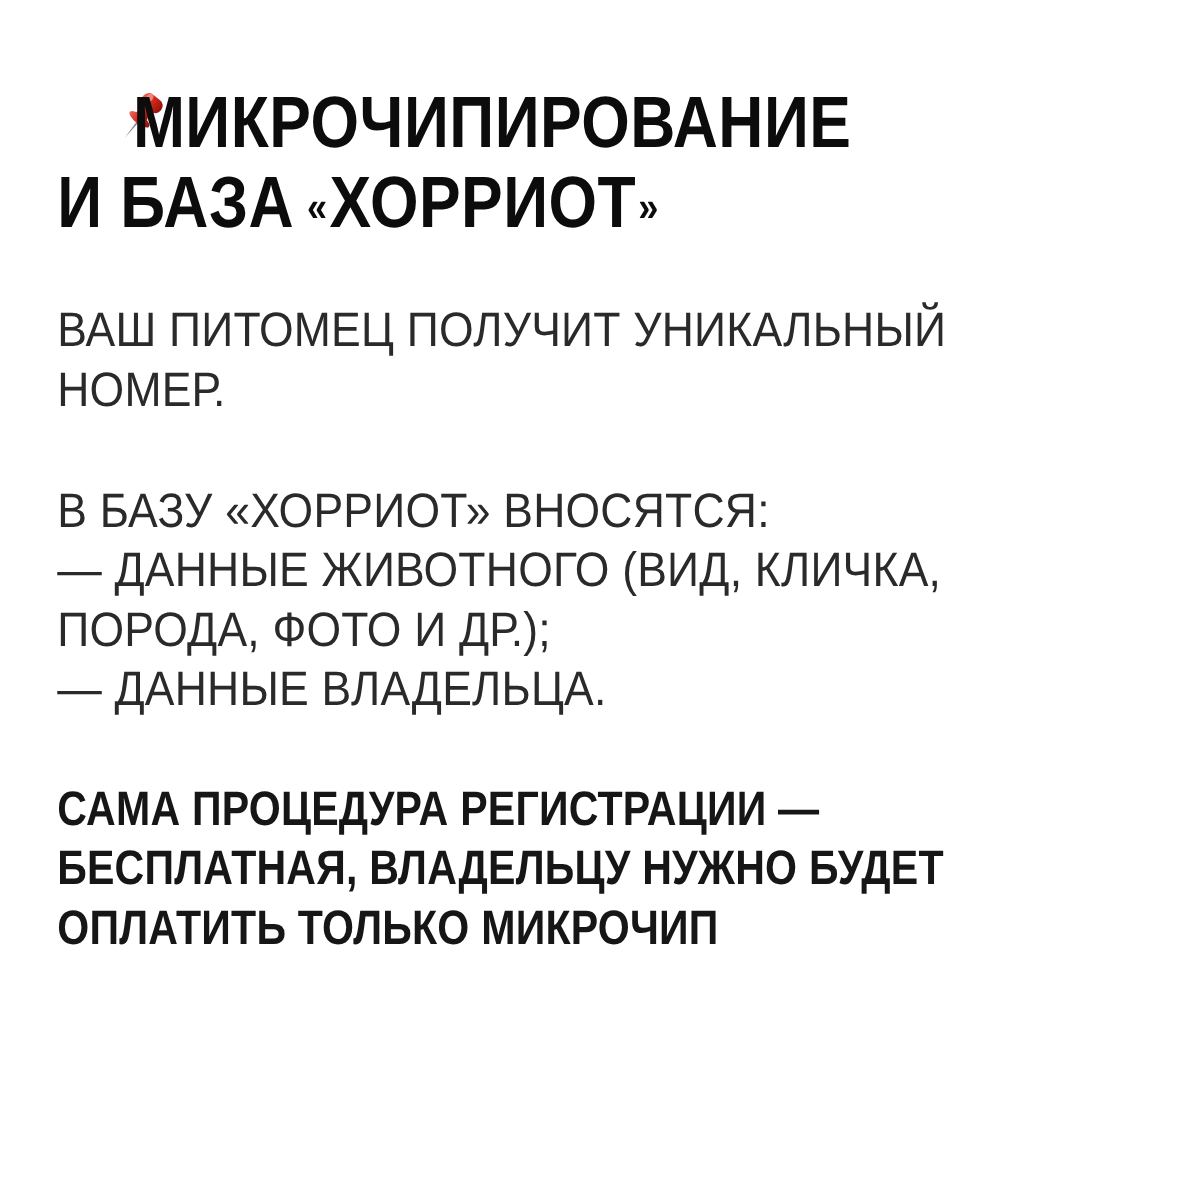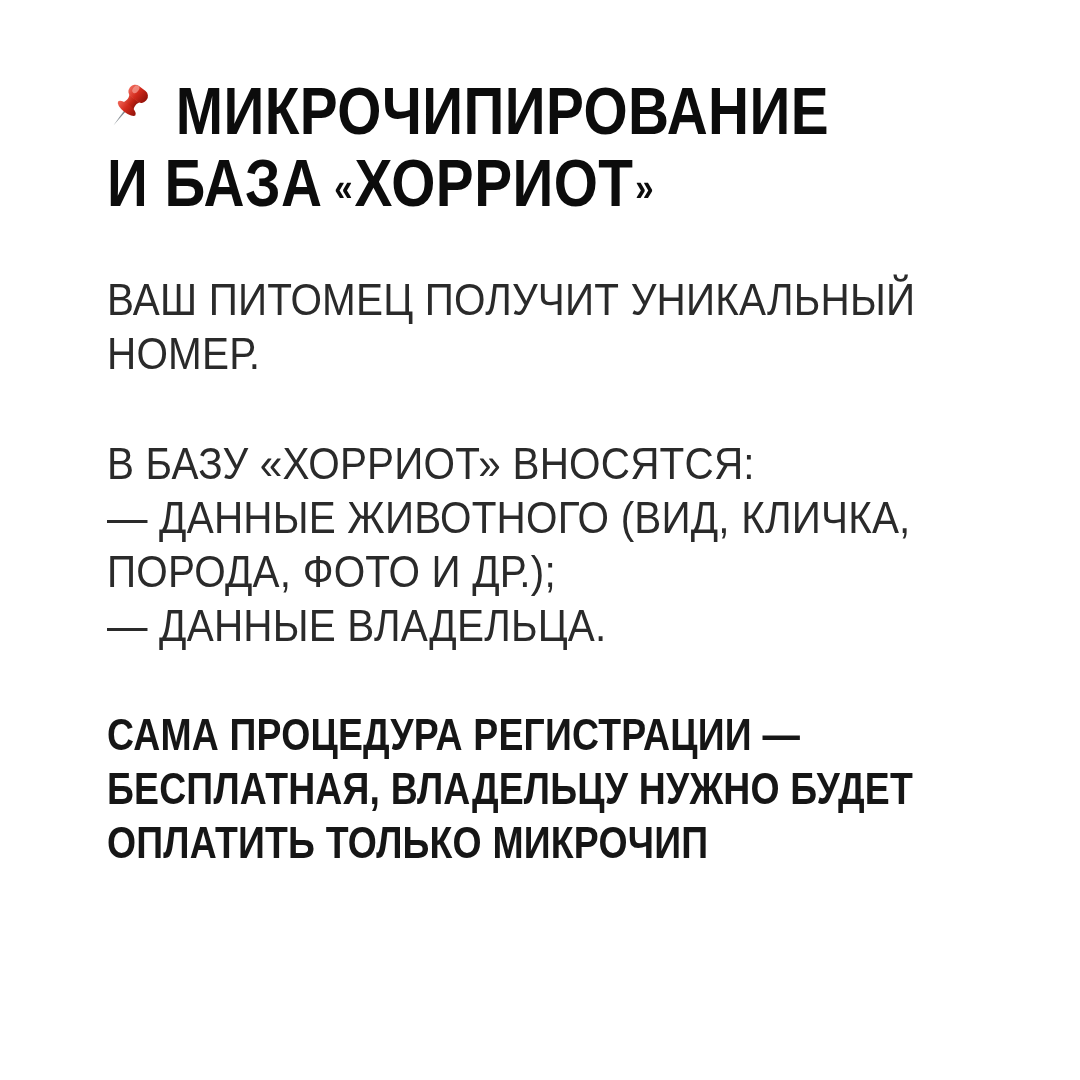--- a/index.html
+++ b/index.html
@@ -6,21 +6,21 @@
     margin: 0;
     padding: 0;
     background: #ffffff;
   }
   .poster {
     position: relative;
     width: 1080px;
     height: 1080px;
     background: #ffffff;
     box-sizing: border-box;
-    padding: 75px 30px 0 107px;
+    padding: 75px 30px 0 52px;
     overflow: hidden;
     font-family: "Liberation Sans", sans-serif;
   }
   
   .pin-wrap {
     position: absolute;
     left: 102px;
     top: 74px;
     width: 60px;
     height: 62px;

